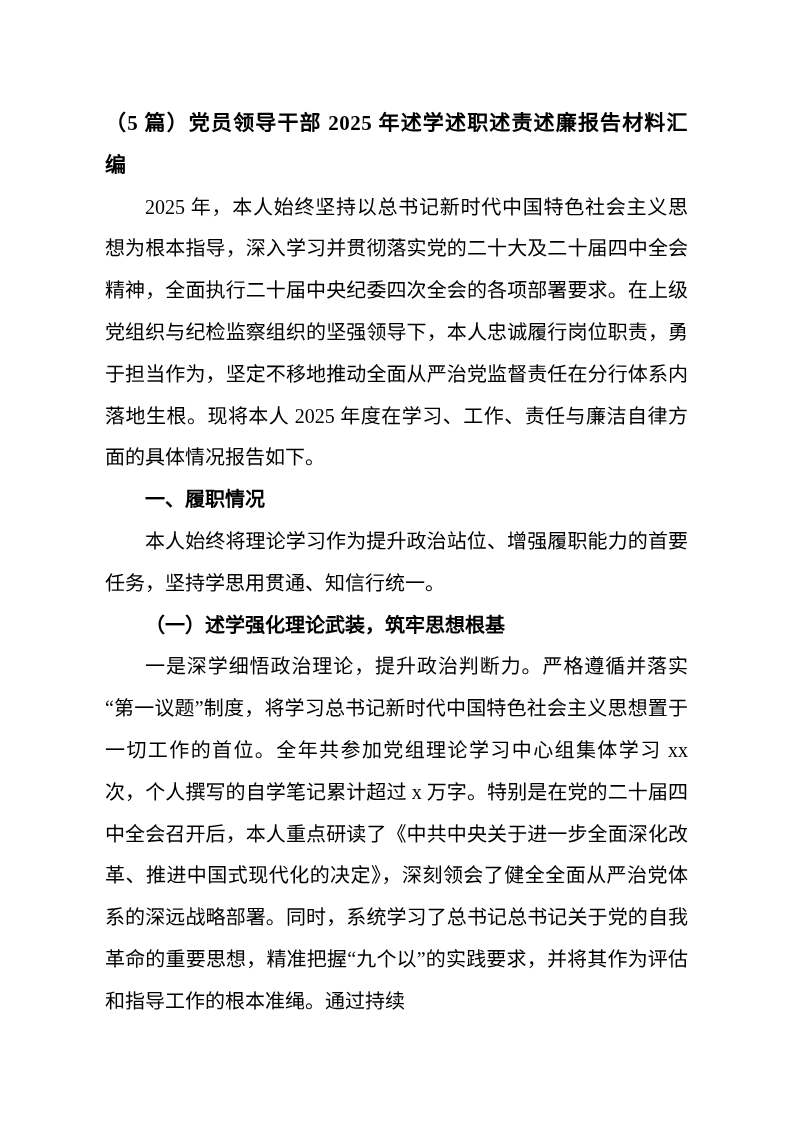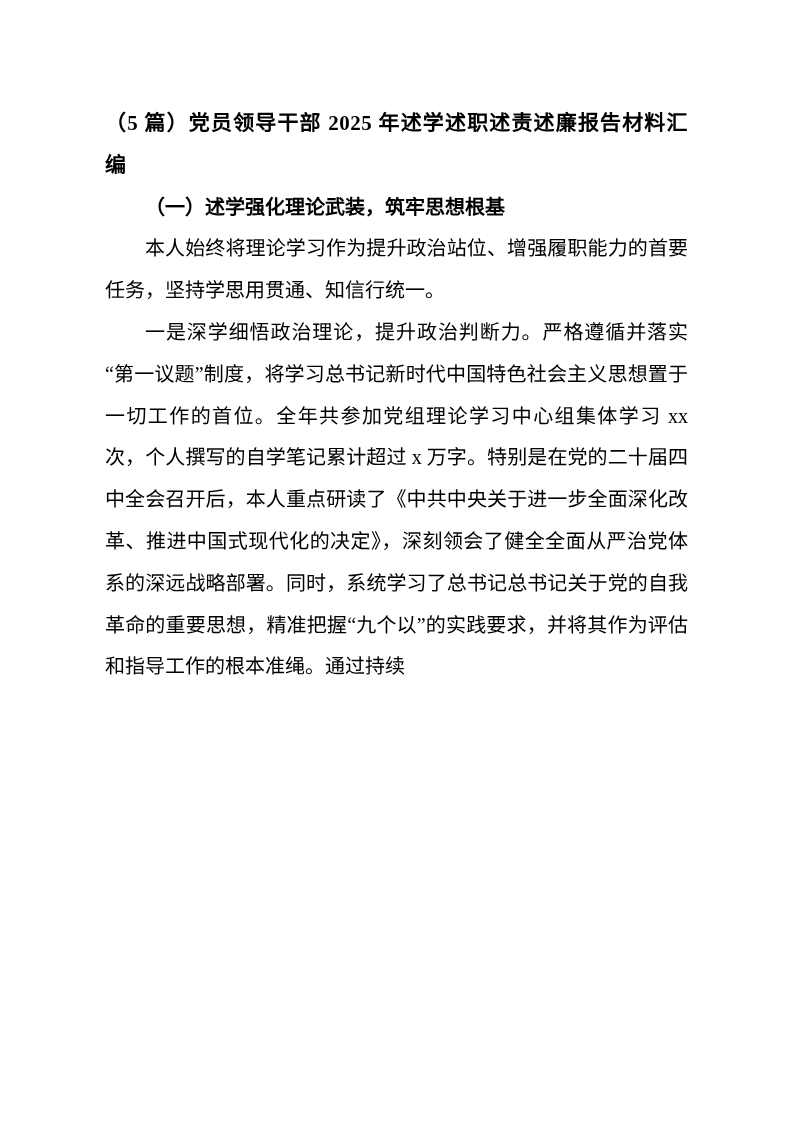--- a/index.html
+++ b/index.html
@@ -48,22 +48,24 @@
 </style>
 </head>
 <body>
 
 <div class="page">
   <div class="content">
 
     <p class="doc-title">（5 篇）党员领导干部 2025 年述学述职述责述廉报告材料汇编</p>
 
 
+    <p class="indent">2025 年，本人始终坚持以总书记新时代中国特色社会主义思想为根本指导，深入学习并贯彻落实党的二十大及二十届四中全会精神，全面执行二十届中央纪委四次全会的各项部署要求。在上级党组织与纪检监察组织的坚强领导下，本人忠诚履行岗位职责，勇于担当作为，坚定不移地推动全面从严治党监督责任在分行体系内落地生根。现将本人 2025 年度在学习、工作、责任与廉洁自律方面的具体情况报告如下。</p>
 
+    <p class="indent heading">一、履职情况</p>
+
+    <p class="indent">本人始终将理论学习作为提升政治站位、增强履职能力的首要任务，坚持学思用贯通、知信行统一。</p>
 
     <p class="indent heading">（一）述学强化理论武装，筑牢思想根基</p>
-
-    <p class="indent">本人始终将理论学习作为提升政治站位、增强履职能力的首要任务，坚持学思用贯通、知信行统一。</p>
 
     <p class="indent"><span class="bold-run">一是</span><span>深学细悟政治理论，提升政治判断力。严格遵循并落实“第一议题”制度，将学习总书记新时代中国特色社会主义思想置于一切工作的首位。全年共参加党组理论学习中心组集体学习 xx 次，个人撰写的自学笔记累计超过 x 万字。特别是在党的二十届四中全会召开后，本人重点研读了《中共中央关于进一步全面深化改革、推进中国式现代化的决定》，深刻领会了健全全面从严治党体系的深远战略部署。同时，系统学习了总书记总书记关于党的自我革命的重要思想，精准把握“九个以”的实践要求，并将其作为评估和指导工作的根本准绳。通过持续</span></p>
 
   </div>
 </div>
 
 </body></html>

